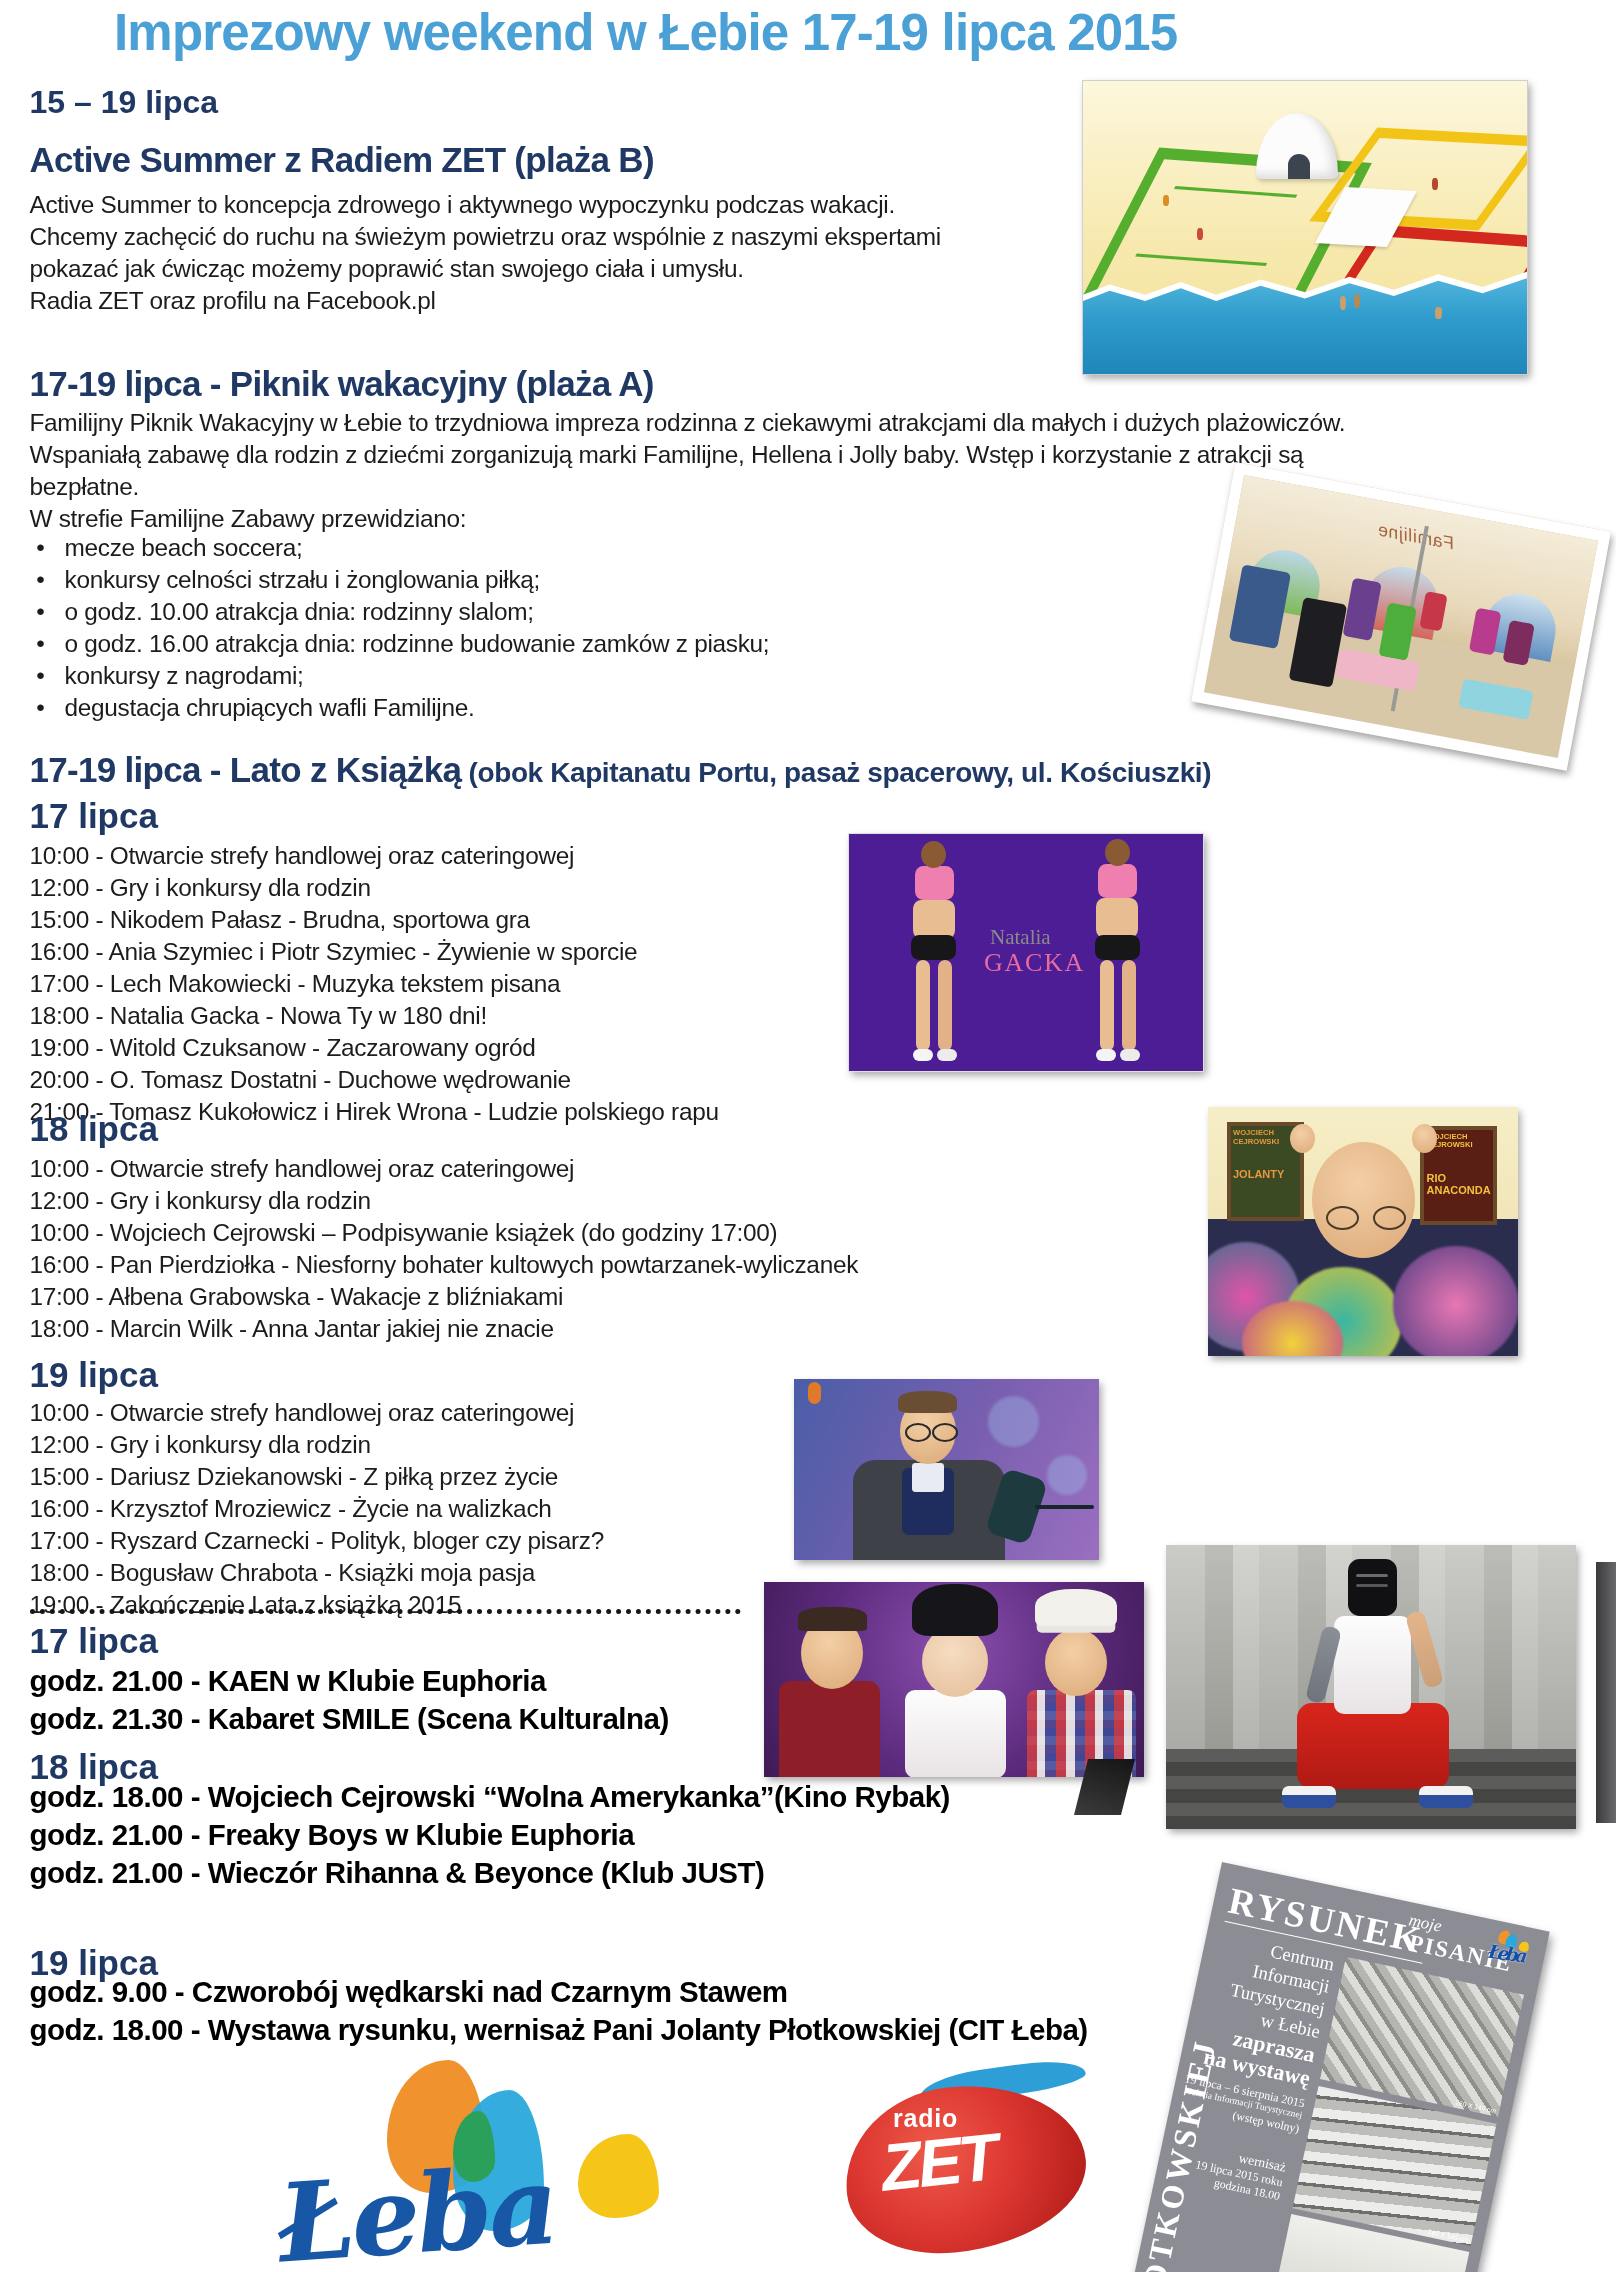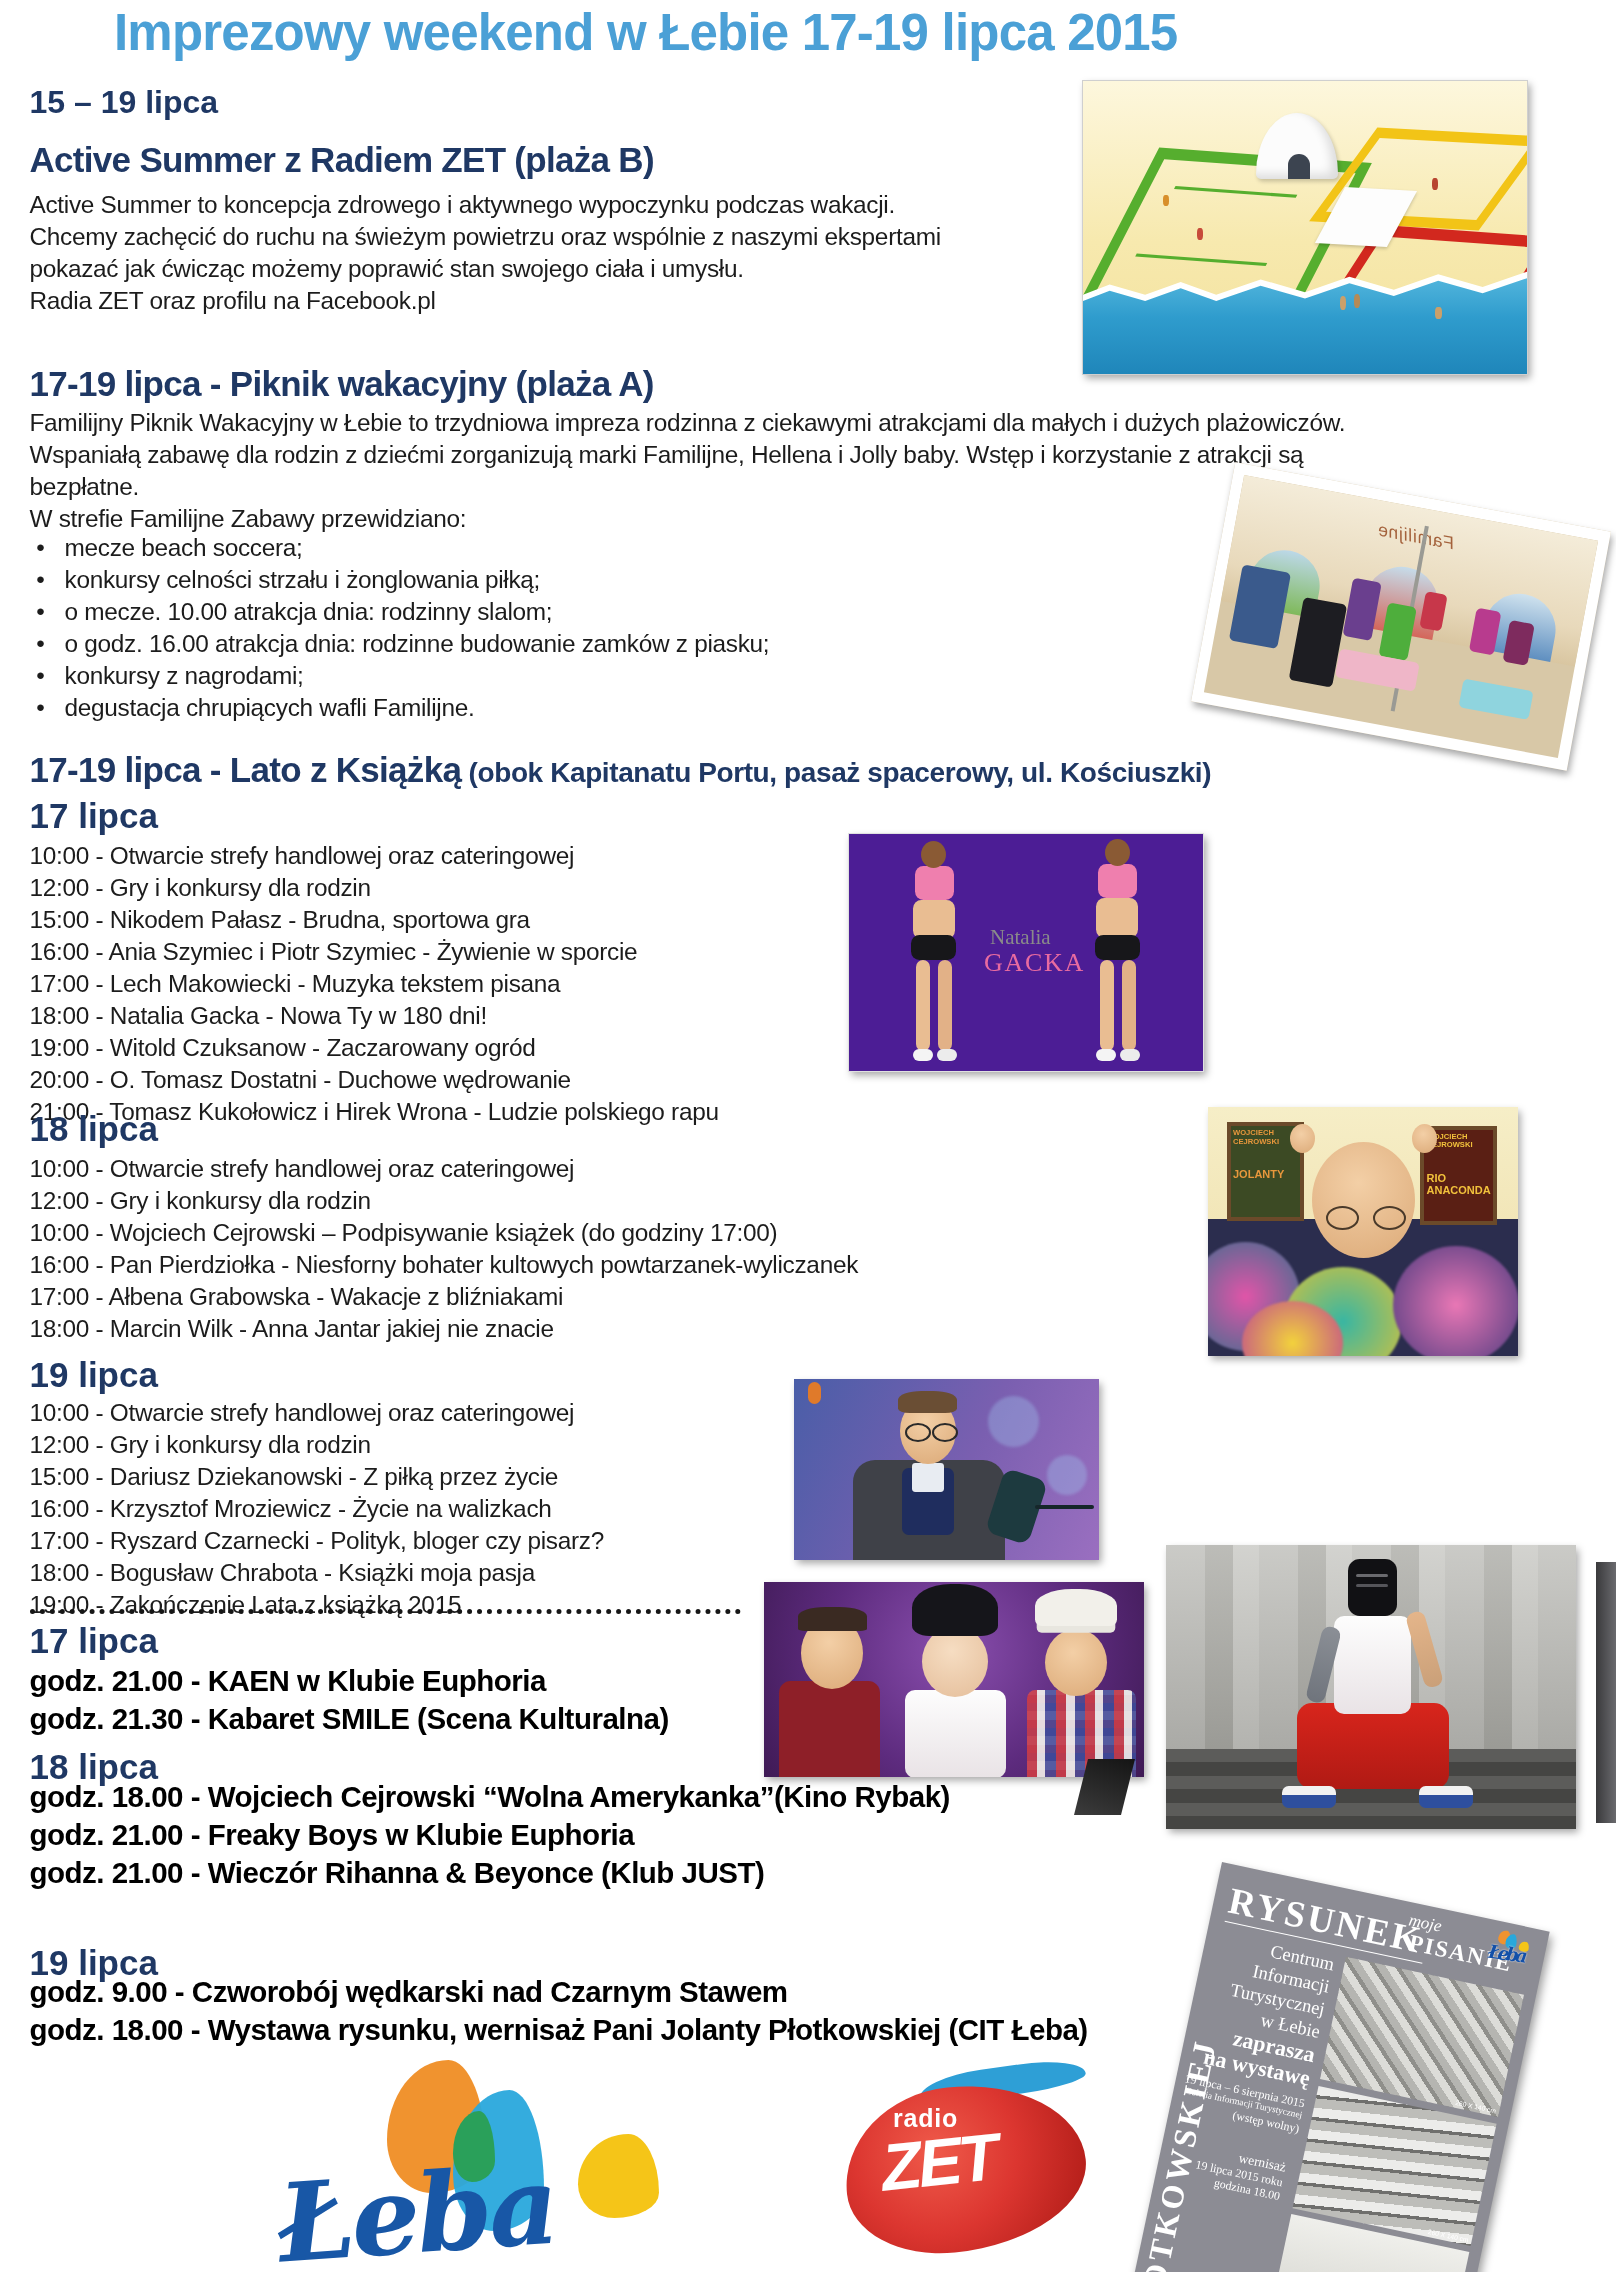--- a/index.html
+++ b/index.html
@@ -130,21 +130,21 @@
 
   <div class="body-line">Familijny Piknik Wakacyjny w Łebie to trzydniowa impreza rodzinna z ciekawymi atrakcjami dla małych i dużych plażowiczów.</div>
       <div class="body-line">Wspaniałą zabawę dla rodzin z dziećmi zorganizują marki Familijne, Hellena i Jolly baby. Wstęp i korzystanie z atrakcji są</div>
       <div class="body-line">bezpłatne.</div>
       <div class="body-line">W strefie Familijne Zabawy przewidziano:</div>
     </div>
   <ul class="abs bullets" style="left:29.5px;top:532px;">
 
   <li>mecze beach soccera;</li>
       <li>konkursy celności strzału i żonglowania piłką;</li>
-      <li>o mecze. 10.00 atrakcja dnia: rodzinny slalom;</li>
+      <li>o godz. 10.00 atrakcja dnia: rodzinny slalom;</li>
       <li>o godz. 16.00 atrakcja dnia: rodzinne budowanie zamków z piasku;</li>
       <li>konkursy z nagrodami;</li>
       <li>degustacja chrupiących wafli Familijne.</li>
     </ul>
 
   <div class="abs nowrap" style="left:29.5px;top:750px;">
     <span class="navy h-sec">17-19 lipca - Lato z Książką</span><span class="navy h-sub"> (obok Kapitanatu Portu, pasaż spacerowy, ul. Kościuszki)</span>
   </div>
 
   <div class="abs navy h-day" style="left:29.5px;top:796px;">17 lipca</div>

